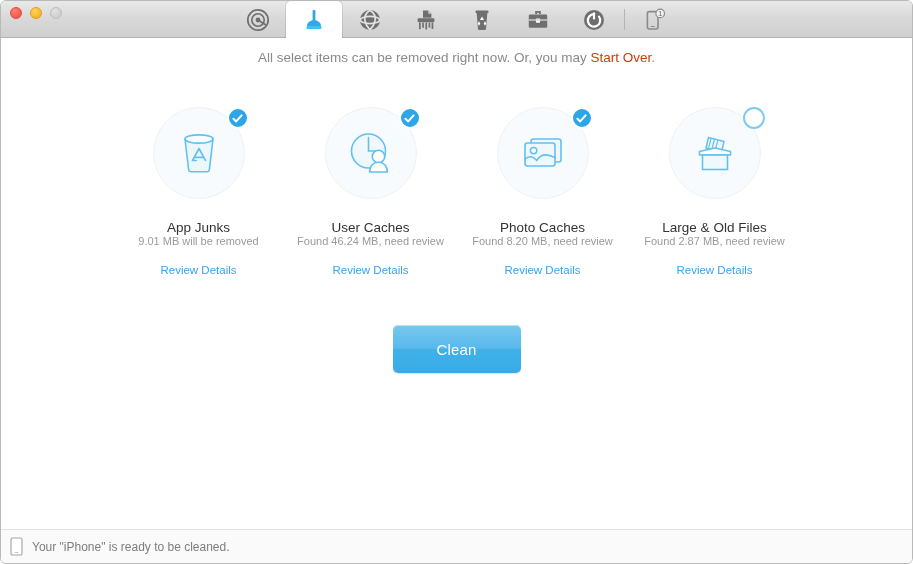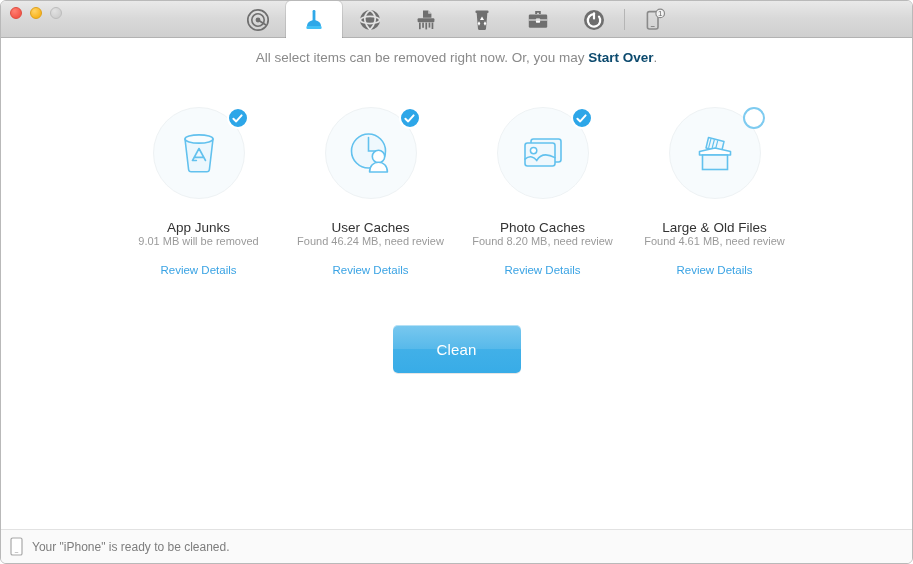--- a/index.html
+++ b/index.html
@@ -121,23 +121,22 @@
   .headline .size {
     color: #5cc44a;
   }
   .subline {
     margin-top: 12px;
     font-size: 13.5px;
     color: #8a8a8a;
     white-space: nowrap;
   }
   .subline a {
-    color: #0c4a6e;
+    color: #c2410c;
     text-decoration: none;
-    font-weight: bold;
   }
 
   
   .cards {
     margin-top: 42px;
     width: 735px;
     display: flex;
     justify-content: center;
     align-items: flex-start;
   }
@@ -412,21 +411,21 @@
             <svg width="58" height="58" viewBox="0 0 58 58">
               <path d="M22.5 13.5 L38 17.5 L35.5 28 L20 24 Z" fill="#eff8fd" stroke="#62c1ee" stroke-width="1.5" stroke-linejoin="round"></path>
               <path d="M25 14.6 L22.6 23.8 M28.4 15.5 L26 24.7 M31.8 16.4 L29.4 25.6" fill="none" stroke="#62c1ee" stroke-width="1.2"></path>
               <path d="M13.5 27.5 L29 24 L44.5 27.5 L44.5 31 L13.5 31 Z" fill="#ffffff" stroke="#62c1ee" stroke-width="1.6" stroke-linejoin="round"></path>
               <rect x="16.5" y="31" width="25" height="14.5" fill="#eff8fd" stroke="#62c1ee" stroke-width="1.6"></rect>
             </svg>
           </div>
           <div class="check off"></div>
         </div>
         <div class="card-title">Large &amp; Old Files</div>
-        <div class="card-sub">Found 4.61 MB, need review</div>
+        <div class="card-sub">Found 2.87 MB, need review</div>
         <a class="card-link" href="#">Review Details</a>
       </div>
 
     </div>
 
     <button class="clean-btn">Clean</button>
   </div>
 
   <div class="statusbar">
     <svg width="13" height="19" viewBox="0 0 13 19">

